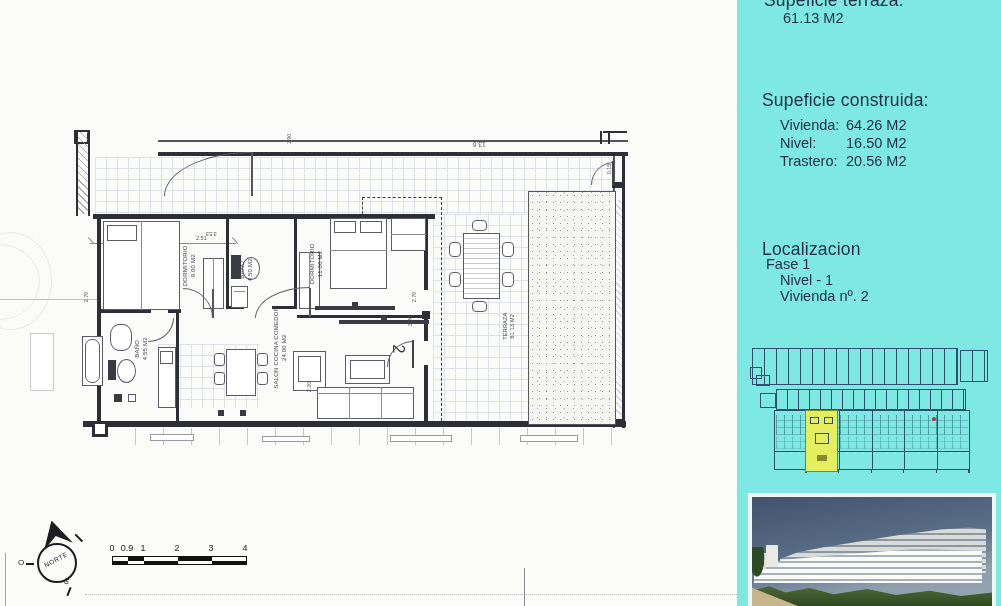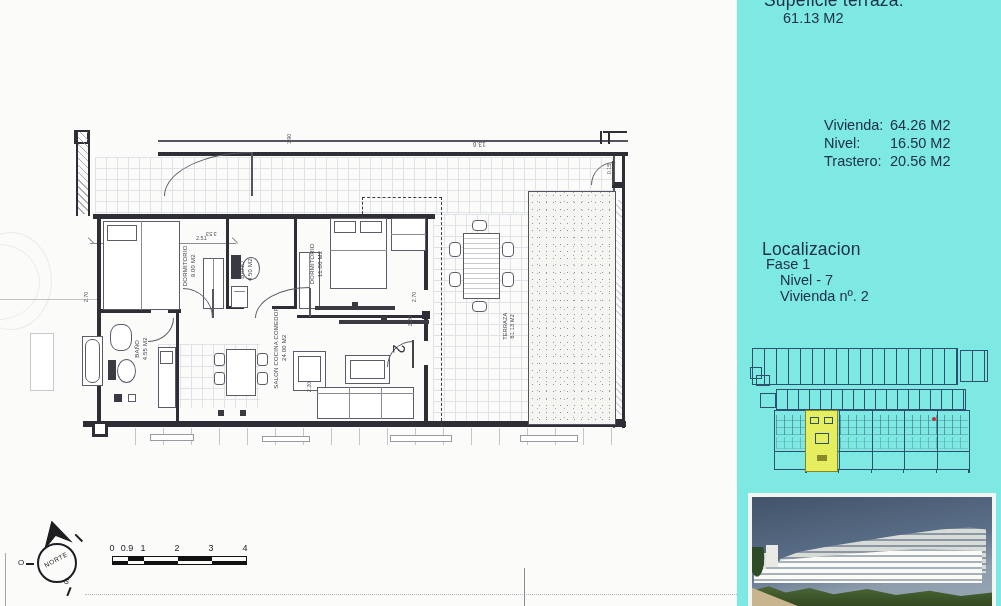--- a/index.html
+++ b/index.html
@@ -24,21 +24,21 @@
   .rlbl{position:absolute;transform:rotate(-90deg);font-size:6px;line-height:1.3;color:#3d3d4b;
         text-align:center;white-space:nowrap;letter-spacing:.2px;}
   .rlbl span{display:block;}
   .dim{position:absolute;font-size:5.5px;color:#55555f;white-space:nowrap;}
   .hatch{position:absolute;background:repeating-linear-gradient(45deg,transparent 0 4px,#9a9aa2 4px 5px);opacity:.8;}
   .softarc{position:absolute;border:1px solid rgba(0,0,0,.07);border-radius:50%;}
   
   .panel{position:absolute;left:737px;top:0;width:264px;height:606px;background:#7de9e2;}
   .h1{position:absolute;font-size:17.5px;letter-spacing:.2px;color:#20304a;}
   .itm{position:absolute;font-size:14.5px;color:#20304a;}
-  .itm .lab{display:inline-block;width:66px;margin-left:44px;}
+  .itm .lab{display:inline-block;width:66px;}
   
   .sp{position:absolute;left:13px;top:347px;width:240px;height:133px;}
   .spb{position:absolute;border:1px solid #2d4f70;box-sizing:border-box;}
   .stripes12{background:repeating-linear-gradient(90deg,transparent 0 11px,#2d4f70 11px 12px);}
   .stripes11{background:repeating-linear-gradient(90deg,transparent 0 10px,#2d4f70 10px 11px);}
   .stripes32{background:repeating-linear-gradient(90deg,transparent 0 31.5px,#2d4f70 31.5px 32.6px);}
   .spdetail{position:absolute;background:repeating-linear-gradient(90deg,rgba(45,79,112,.85) 0 1px,transparent 1px 8px),
             repeating-linear-gradient(0deg,rgba(45,79,112,.5) 0 1px,transparent 1px 7px);}
   
   .photo{position:absolute;left:11px;top:493px;width:240px;height:113px;background:linear-gradient(170deg,#42536b 0%,#5c7089 48%,#8d9dac 72%,#9aa8b4 100%);
@@ -263,30 +263,31 @@
   </div>
 
   <div class="abs" style="left:85px;top:594px;width:660px;border-top:1px dotted #9a9aa0;opacity:.7;"></div>
   <div class="abs" style="left:524px;top:568px;width:1px;height:38px;background:#8a8a90;"></div>
   <div class="abs" style="left:5px;top:553px;width:1px;height:53px;background:#a5a5ab;"></div>
 
   <div class="panel">
     <div class="h1" style="left:27px;top:-10px;">Supeficie terraza:</div>
     <div class="itm" style="left:46px;top:10px;">61.13 M2</div>
 
+    <div class="h1" style="left:25px;top:90px;">Supeficie construida:</div>
     <div class="itm" style="left:43px;top:117px;">
       <span class="lab">Vivienda:</span><span>64.26 M2</span></div>
     <div class="itm" style="left:43px;top:135px;">
       <span class="lab">Nivel:</span><span>16.50 M2</span></div>
     <div class="itm" style="left:43px;top:153px;">
       <span class="lab">Trastero:</span><span>20.56 M2</span></div>
 
     <div class="h1" style="left:25px;top:239px;">Localizacion</div>
     <div class="itm" style="left:29px;top:256px;">Fase 1</div>
-    <div class="itm" style="left:43px;top:272px;">Nivel - 7</div>
+    <div class="itm" style="left:43px;top:272px;">Nivel - 1</div>
     <div class="itm" style="left:43px;top:288px;">Vivienda nº. 2</div>
 
     <div class="sp">
       <div class="spb stripes12" style="left:2px;top:1px;width:206px;height:37px;"></div>
       <div class="spb stripes12" style="left:210px;top:3px;width:28px;height:32px;"></div>
       <div class="spb" style="left:0;top:20px;width:12px;height:12px;"></div>
       <div class="spb" style="left:6px;top:28px;width:14px;height:11px;"></div>
       <div class="spb stripes11" style="left:26px;top:42px;width:190px;height:21px;"></div>
       <div class="spb" style="left:10px;top:46px;width:16px;height:15px;"></div>
       <div class="spb stripes32" style="left:24px;top:63px;width:196px;height:60px;"></div>

